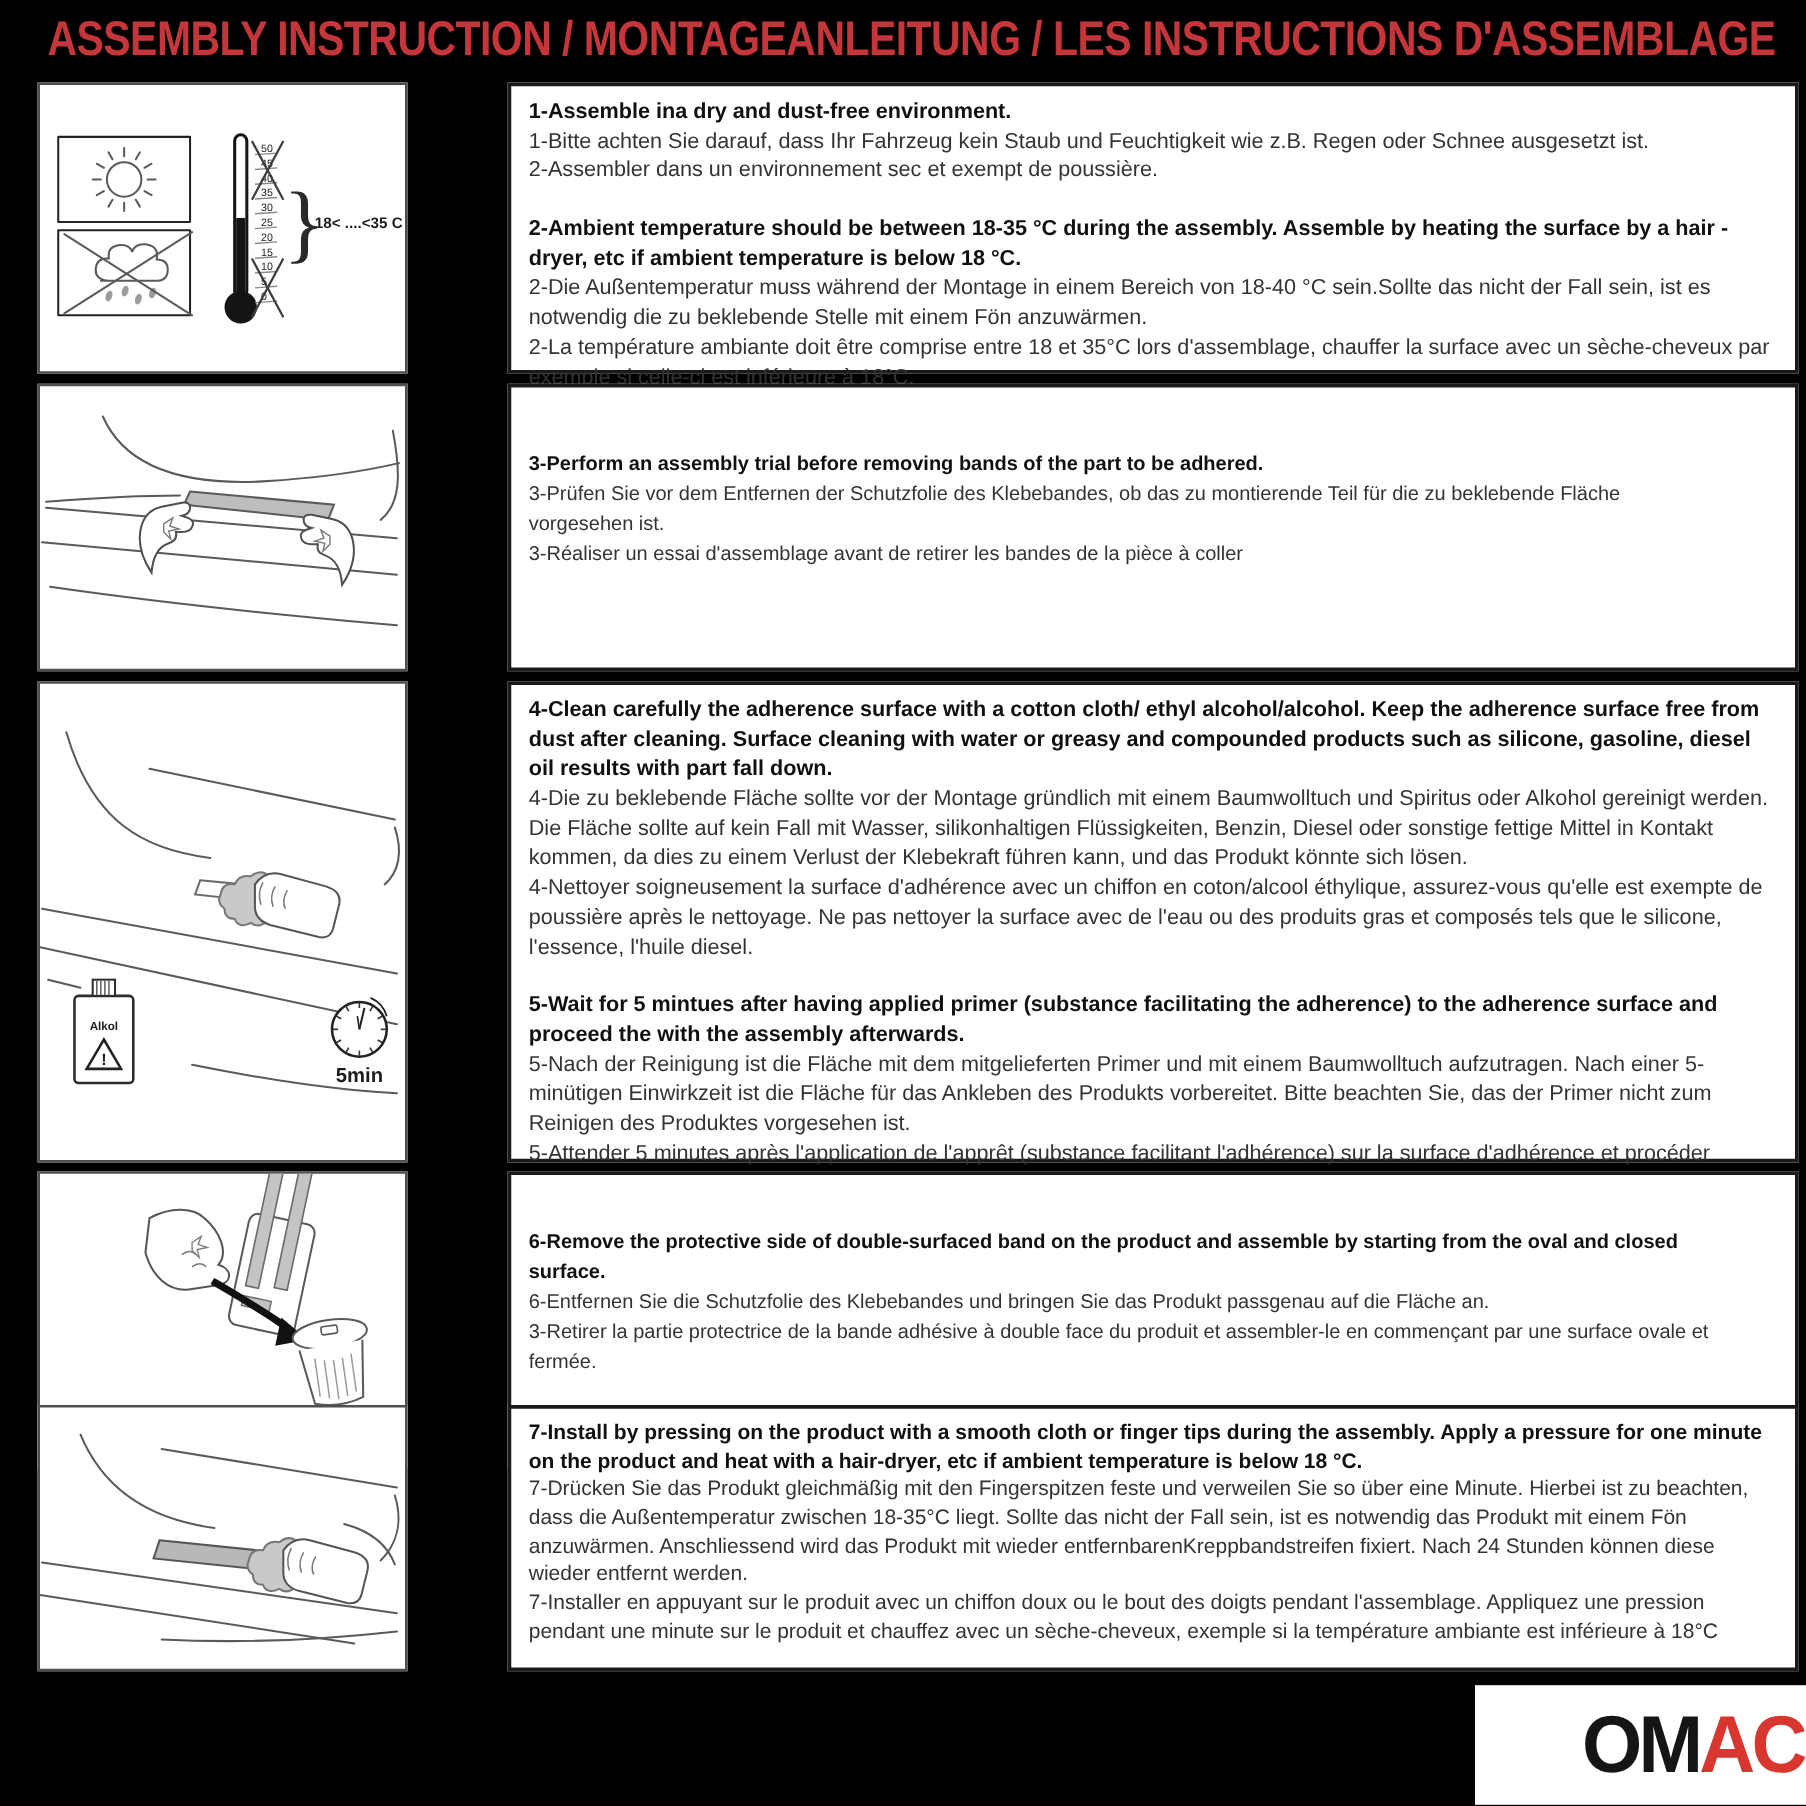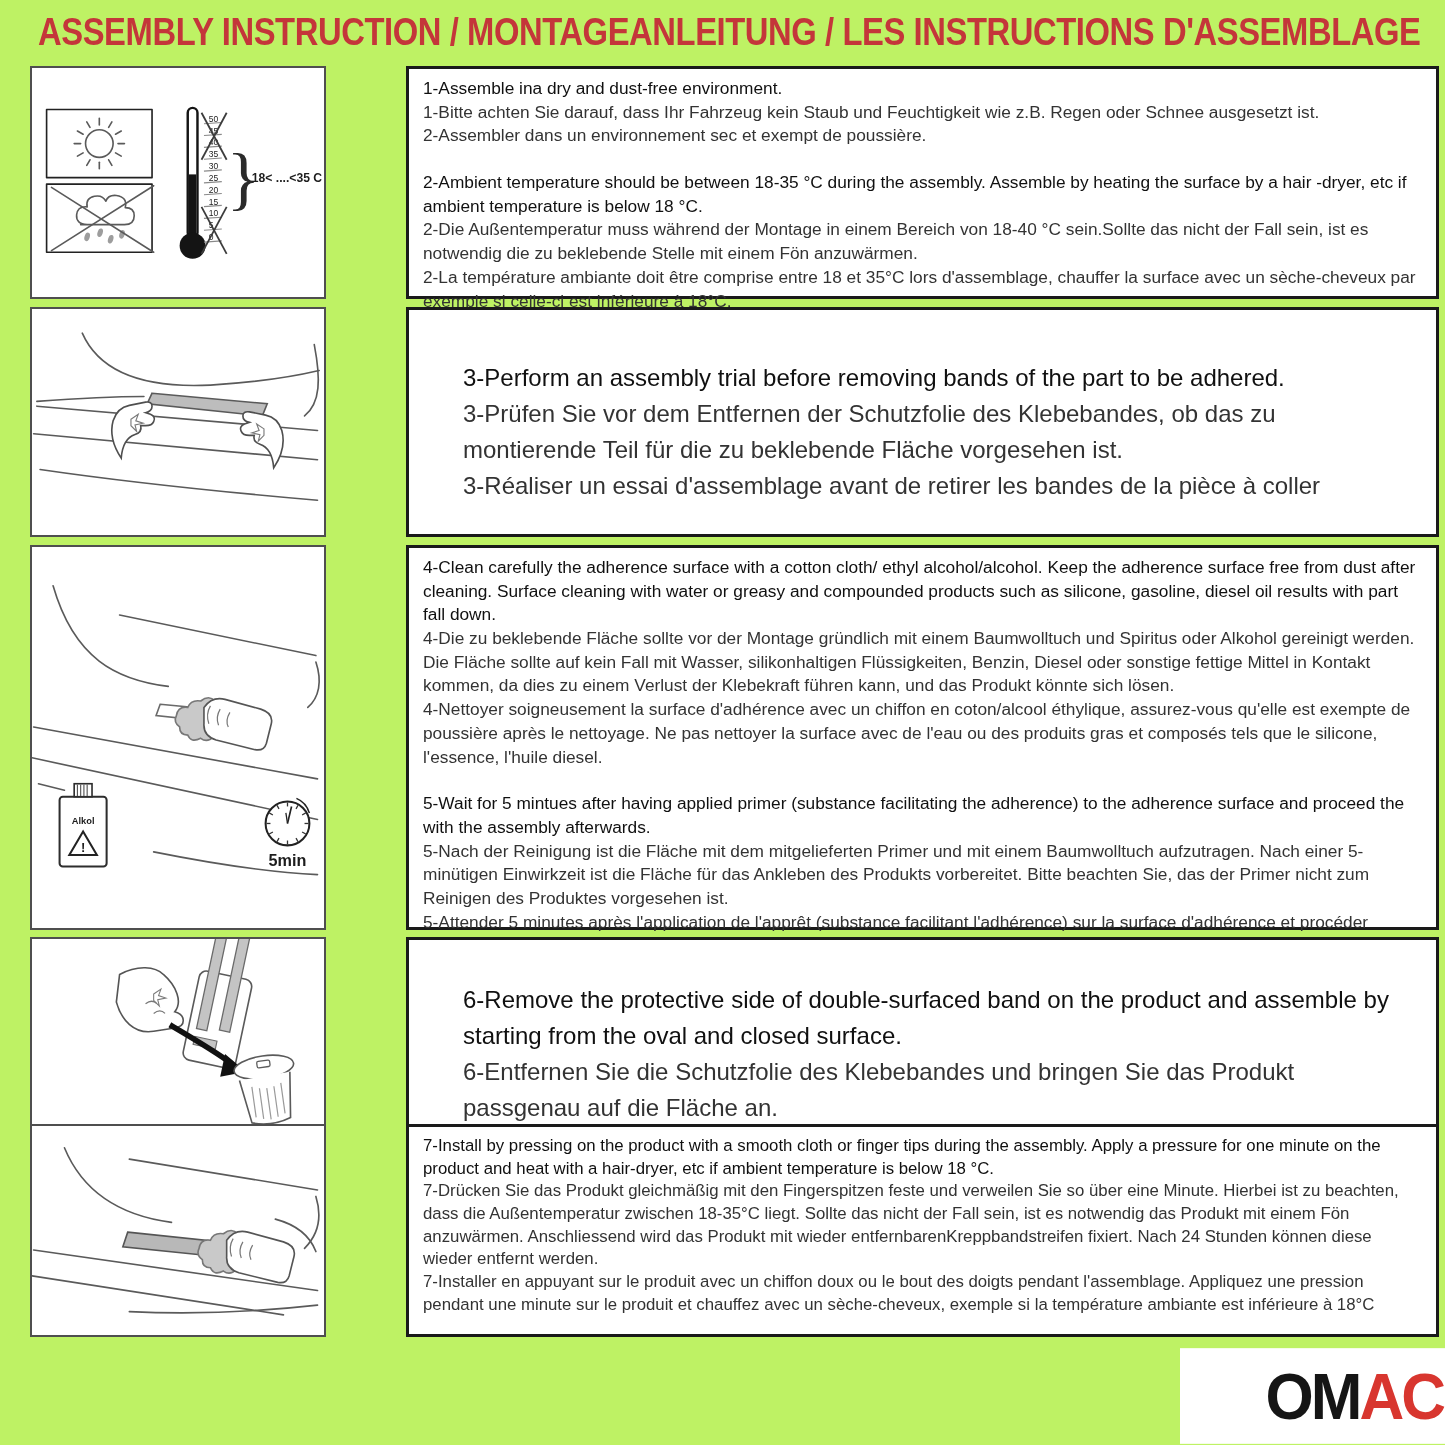--- a/index.html
+++ b/index.html
@@ -1,36 +1,36 @@
 <!DOCTYPE html>
 <html><head>
 <meta charset="utf-8">
 <style>
   html,body{margin:0;padding:0;background:#fff;}
   body{width:1445px;height:1445px;position:relative;font-family:"Liberation Sans",sans-serif;}
-  .page{position:absolute;inset:0;background:#bef264;overflow:hidden;}
+  .page{position:absolute;inset:0;background:#000000;overflow:hidden;}
   .doc-title{
     position:absolute;left:38px;top:10px;white-space:nowrap;
     font-size:39px;font-weight:700;letter-spacing:-.5px;color:#c4363a;
     transform:scaleX(.84);transform-origin:left top;
   }
   .illus{
     position:absolute;left:30px;width:296px;background:#fff;
     border:2px solid #4f4f4f;box-sizing:border-box;
   }
   .illus svg{display:block;width:100%;height:100%;}
   .textbox{
     position:absolute;left:406px;width:1033px;background:#fff;
     border:3px solid #1a1a1a;box-sizing:border-box;
     padding:8px 14px;color:#333;
   }
   .textbox p{margin:0;font-size:17.3px;line-height:1.37;}
-  .textbox p.b{font-weight:400;color:#101010;}
+  .textbox p.b{font-weight:700;color:#101010;}
   .textbox p.gap{margin-top:23px;}
-  .textbox.mid p{font-size:24px;line-height:1.5;max-width:952px;margin-left:40px;}
+  .textbox.mid p{font-size:16px;line-height:1.5;max-width:952px;}
   .t1{top:66px;height:233px;}
   .t2{top:307px;height:230px;}
   .t3{top:545px;height:385px;}
   .t4{top:937px;height:238px;}
   .t5{top:1124px;height:213px;}
   .textbox.t2{padding-top:50px;}
   .textbox.t4{padding-top:42px;}
   .textbox.t5 p{font-size:16.8px;line-height:1.35;}
   .art{stroke:#5a5a5a;fill:none;stroke-width:2;stroke-linecap:round;stroke-linejoin:round;}
   .dark{stroke:#222;}

